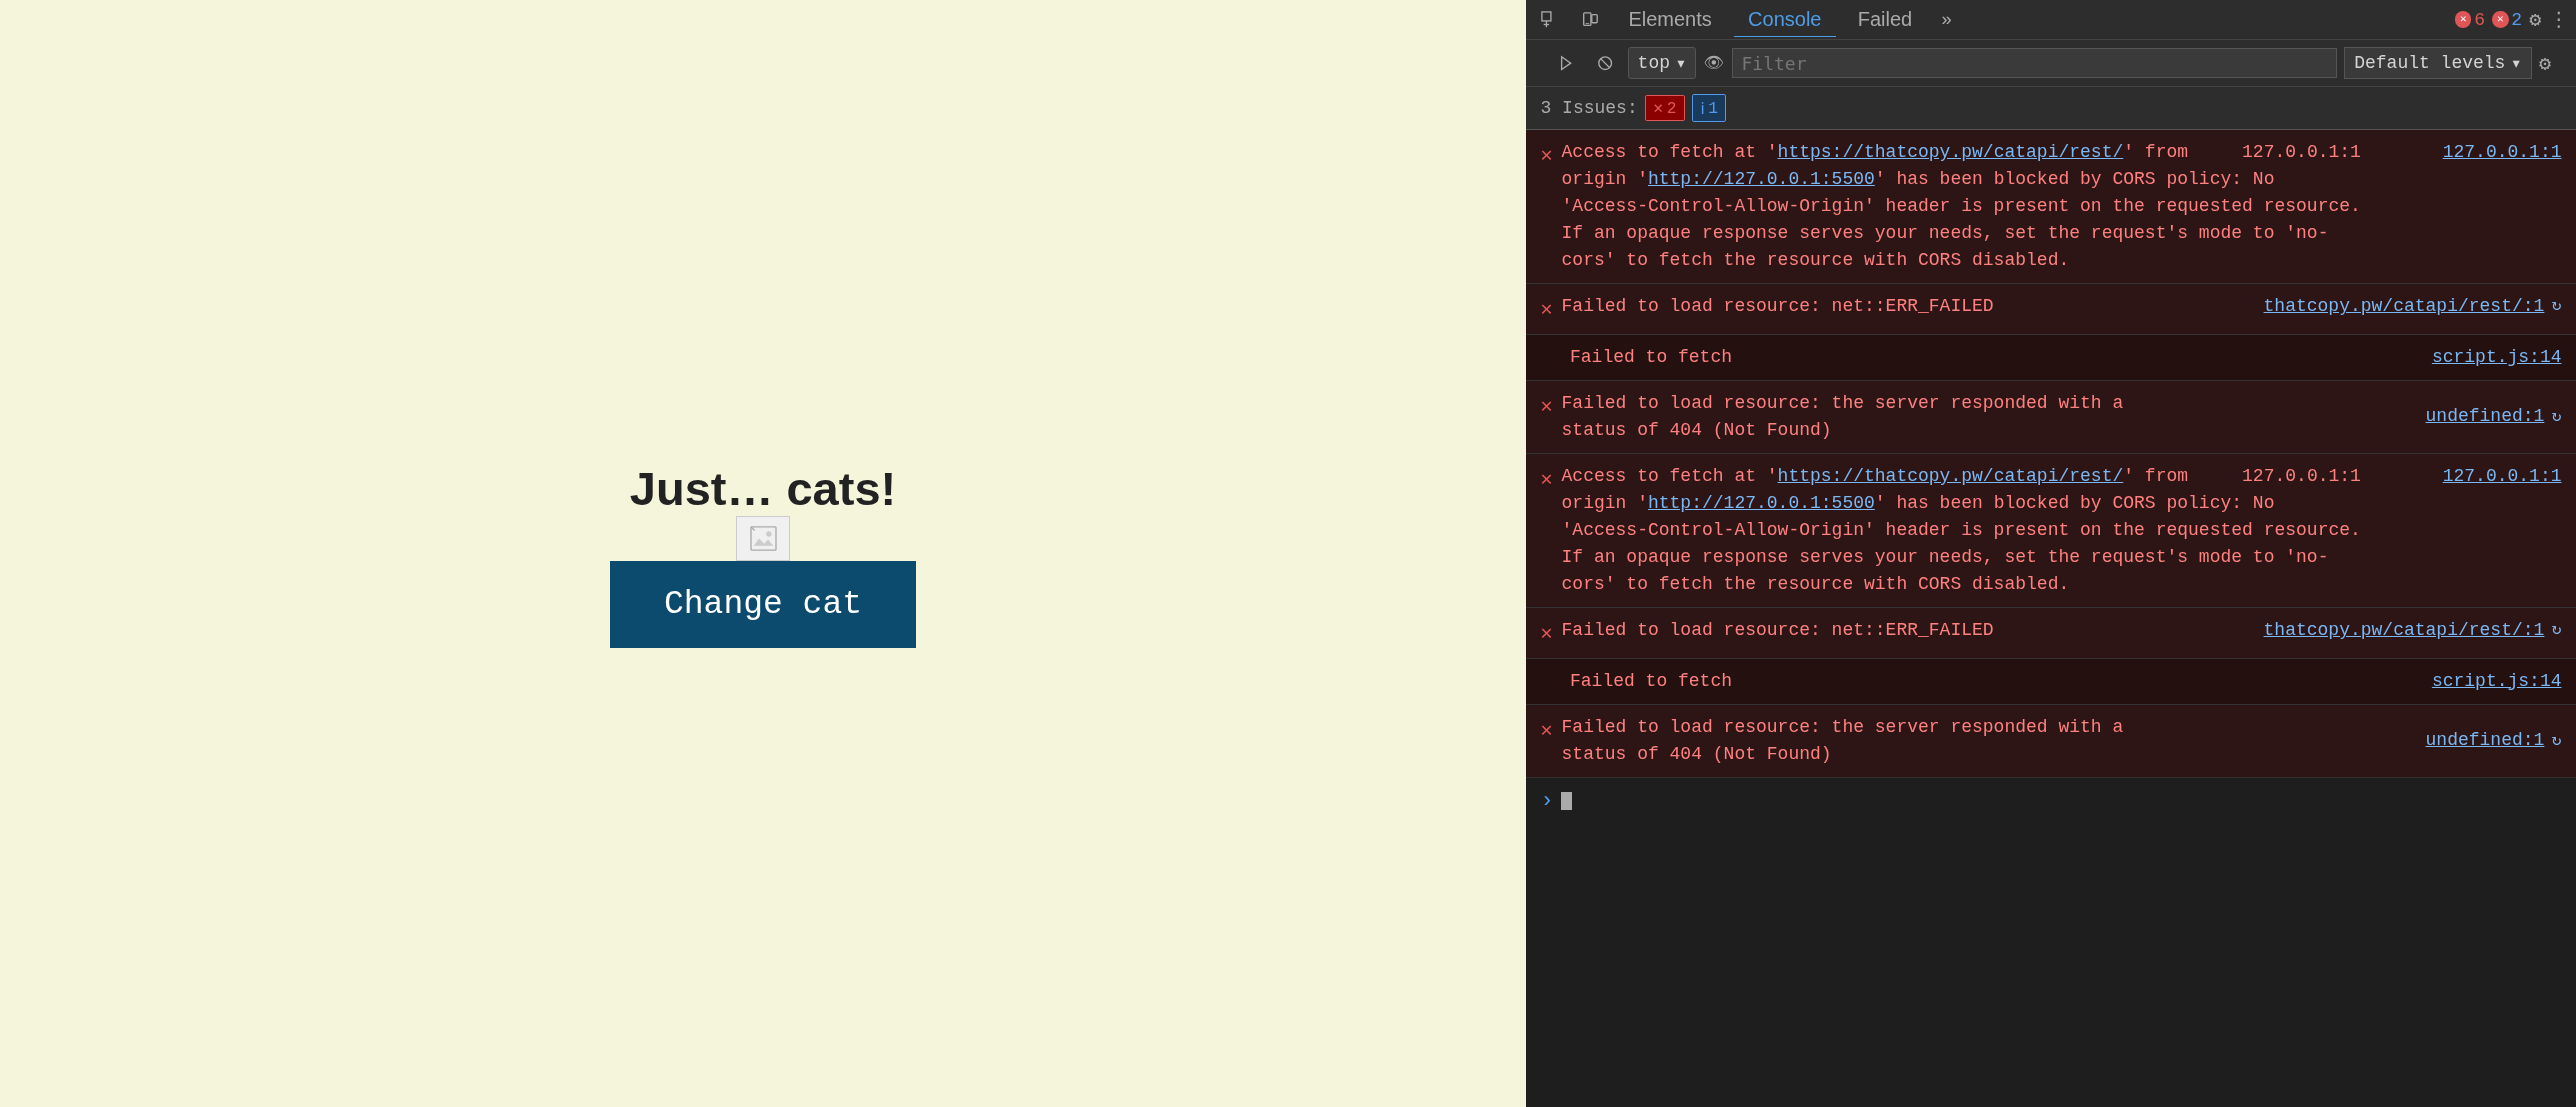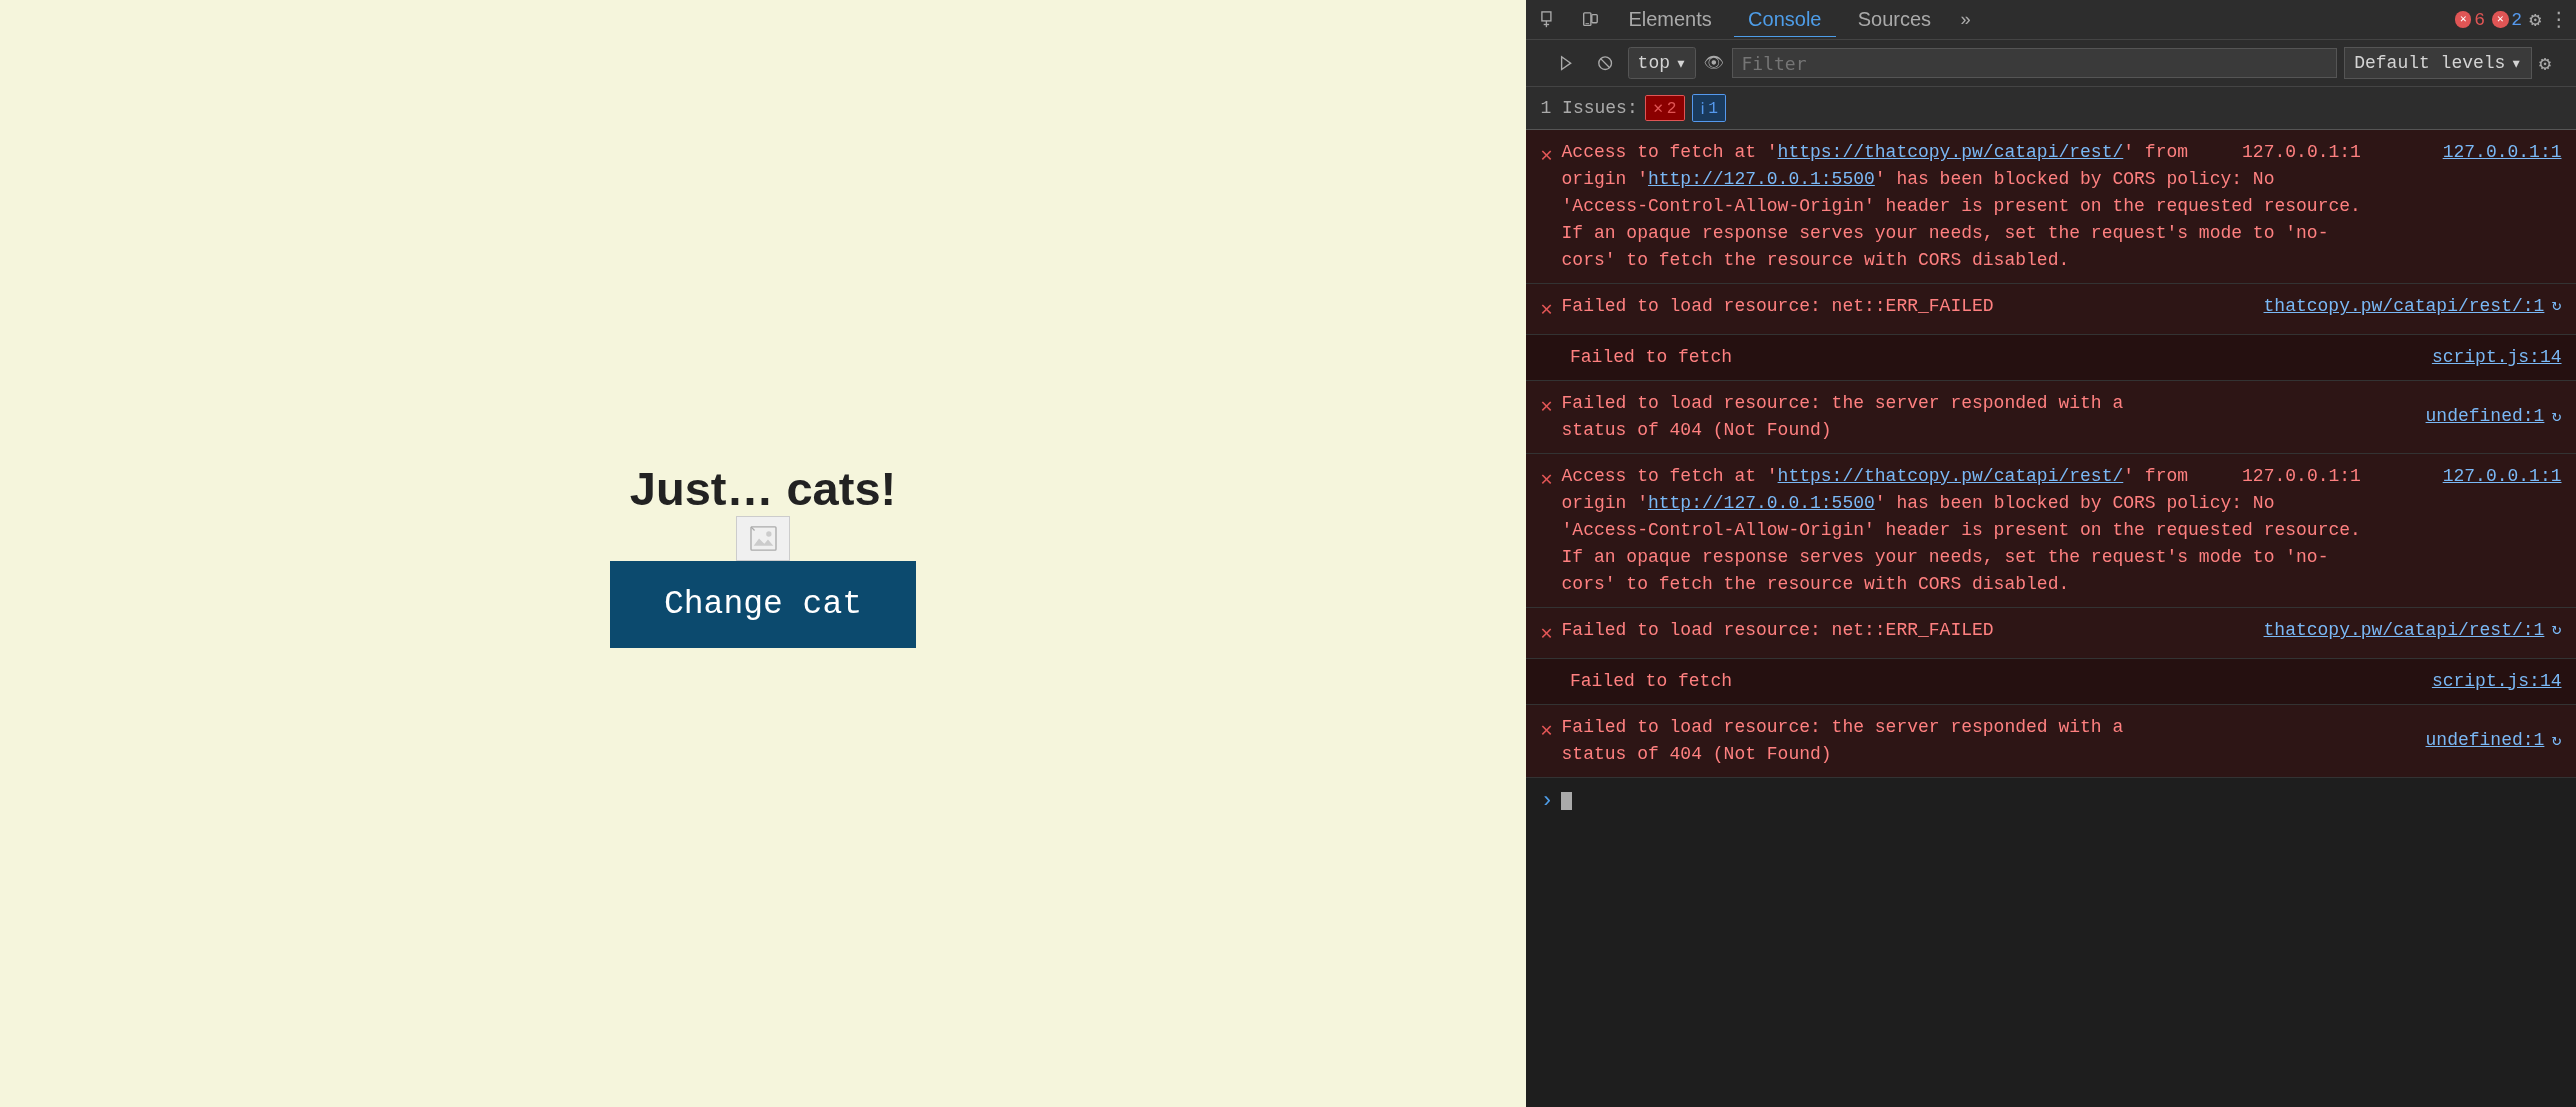--- a/index.html
+++ b/index.html
@@ -368,21 +368,21 @@
     </button>
     <button class="dt-icon-btn" title="Device">
       <svg width="18" height="18" viewBox="0 0 20 20" fill="none">
         <rect x="3" y="2" width="8" height="14" rx="1" stroke="#aaa" stroke-width="1.5" fill="none"></rect>
         <rect x="12" y="4" width="6" height="9" rx="1" stroke="#aaa" stroke-width="1.5" fill="none"></rect>
         <line x1="5" y1="14" x2="9" y2="14" stroke="#aaa" stroke-width="1"></line>
       </svg>
     </button>
     <div class="dt-tab">Elements</div>
     <div class="dt-tab active">Console</div>
-    <div class="dt-tab">Sources</div>
+    <div class="dt-tab">Failed</div>
     <div class="dt-tab-more">»</div>
     <div class="dt-toolbar-spacer"></div>
     <div class="dt-badge-red">
       <span class="dt-error-icon">✕</span>
       <span>6</span>
     </div>
     <div class="dt-badge-blue">
       <span class="dt-error-icon" style="background:#e05555;">✕</span>
       <span>2</span>
     </div>
@@ -409,21 +409,21 @@
     <div class="ct-eye">👁</div>
     <input class="ct-filter" type="text" placeholder="Filter" style="">
     <div class="ct-levels">
       <span>Default levels</span>
       <span>▾</span>
     </div>
     <span class="ct-settings">⚙</span>
   </div>
 
   <div id="issues-bar">
-    <span>1 Issues:</span>
+    <span>3 Issues:</span>
     <div class="issue-count-red">
       <span>✕</span>
       <span>2</span>
     </div>
     <div class="issue-count-blue">
       <span>ℹ</span>
       <span>1</span>
     </div>
   </div>
 

